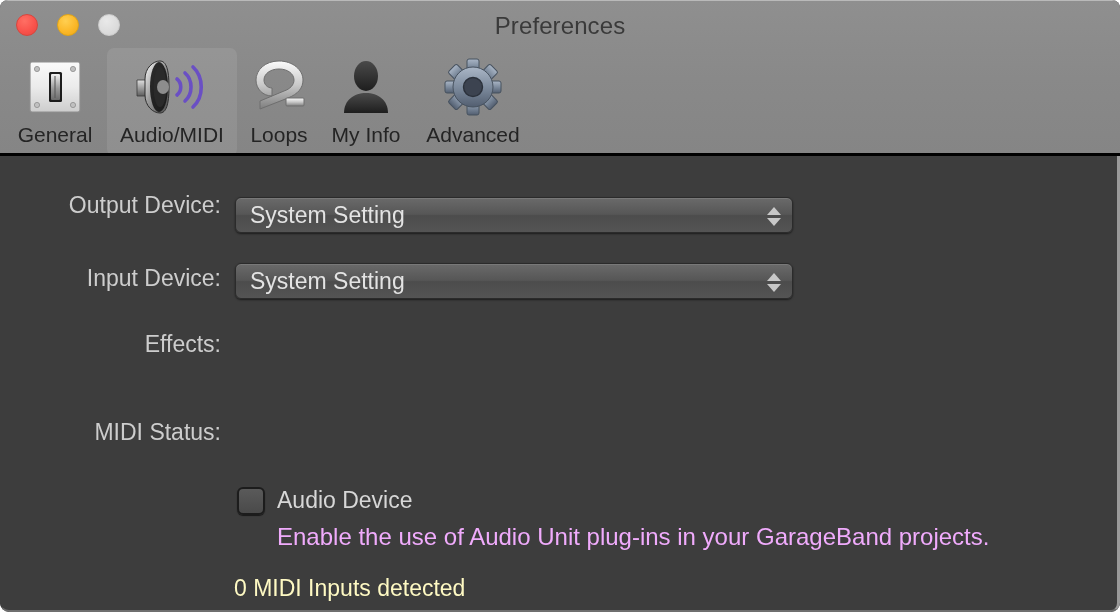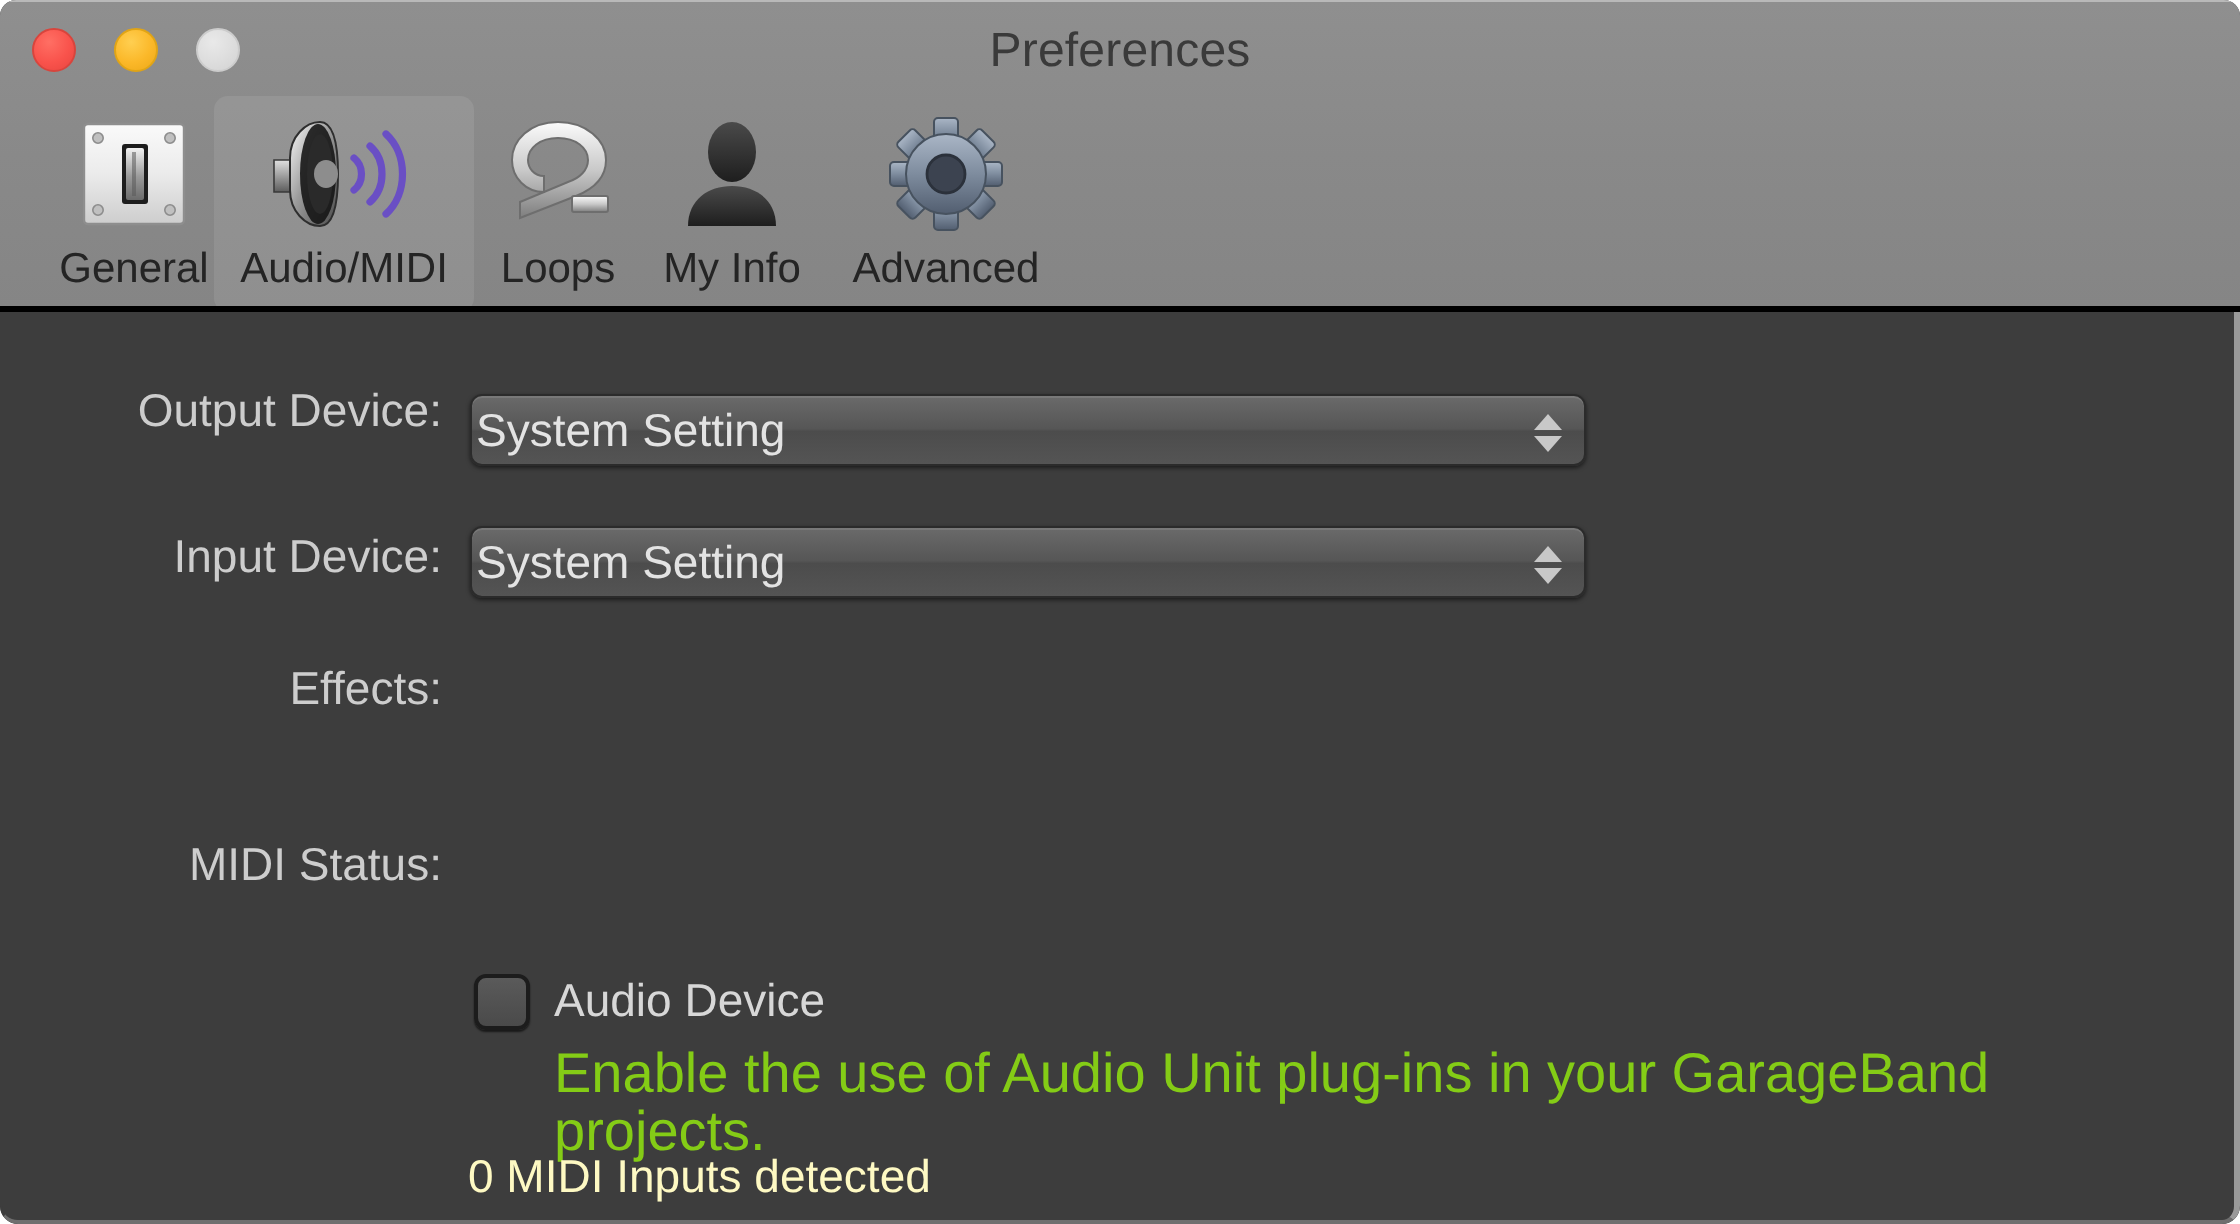--- a/index.html
+++ b/index.html
@@ -147,21 +147,21 @@
     height: 36px;
     border-radius: 6px;
     background: linear-gradient(to bottom, #6a6a6a 0%, #565656 48%, #4c4c4c 52%, #545454 100%);
     border: 1px solid #2b2b2b;
     box-shadow: 0 1px 0 rgba(255,255,255,0.10) inset, 0 1px 2px rgba(0,0,0,0.55);
     box-sizing: border-box;
     display: flex;
     align-items: center;
   }
   .popup-text {
-    margin-left: 2px;
+    margin-left: 14px;
     font-size: 23px;
     color: #e3e3e3;
     white-space: nowrap;
   }
   .popup-stepper {
     position: absolute;
     right: 10px;
     top: 4px;
     width: 16px;
     height: 28px;
@@ -195,22 +195,22 @@
     position: absolute;
     left: 276px;
     top: 331px;
     font-size: 23px;
     color: #d7d7d7;
     white-space: nowrap;
   }
 
   .helper-text {
     position: absolute;
-    font-size: 28px;
-    color: #84cc16;
+    font-size: 24px;
+    color: #f0abfc;
     line-height: 29px;
   }
 
   #midi-status-value {
     position: absolute;
     left: 233px;
     top: 419px;
     font-size: 23px;
     color: #fef9c3;
     white-space: nowrap;
@@ -224,21 +224,21 @@
   <div id="chrome">
 
     <div class="light" id="light-close"></div>
     <div class="light" id="light-minimize"></div>
     <div class="light" id="light-zoom"></div>
 
     <div id="window-title">Preferences</div>
 
     <div id="toolbar">
 
-      <div class="tab" style="left:20px;width:94px;text-align:right;">
+      <div class="tab" style="left:8px;width:94px;text-align:right;">
         <div class="tab-icon">
           <svg width="54" height="56" viewBox="0 0 54 56">
             <defs>
               <linearGradient id="gPlate" x1="0" y1="0" x2="0" y2="1">
                 <stop offset="0" stop-color="#fafafa"></stop>
                 <stop offset="0.5" stop-color="#ebebeb"></stop>
                 <stop offset="1" stop-color="#cdcdcd"></stop>
               </linearGradient>
               <linearGradient id="gToggle" x1="0" y1="0" x2="0" y2="1">
                 <stop offset="0" stop-color="#f2f2f2"></stop>

